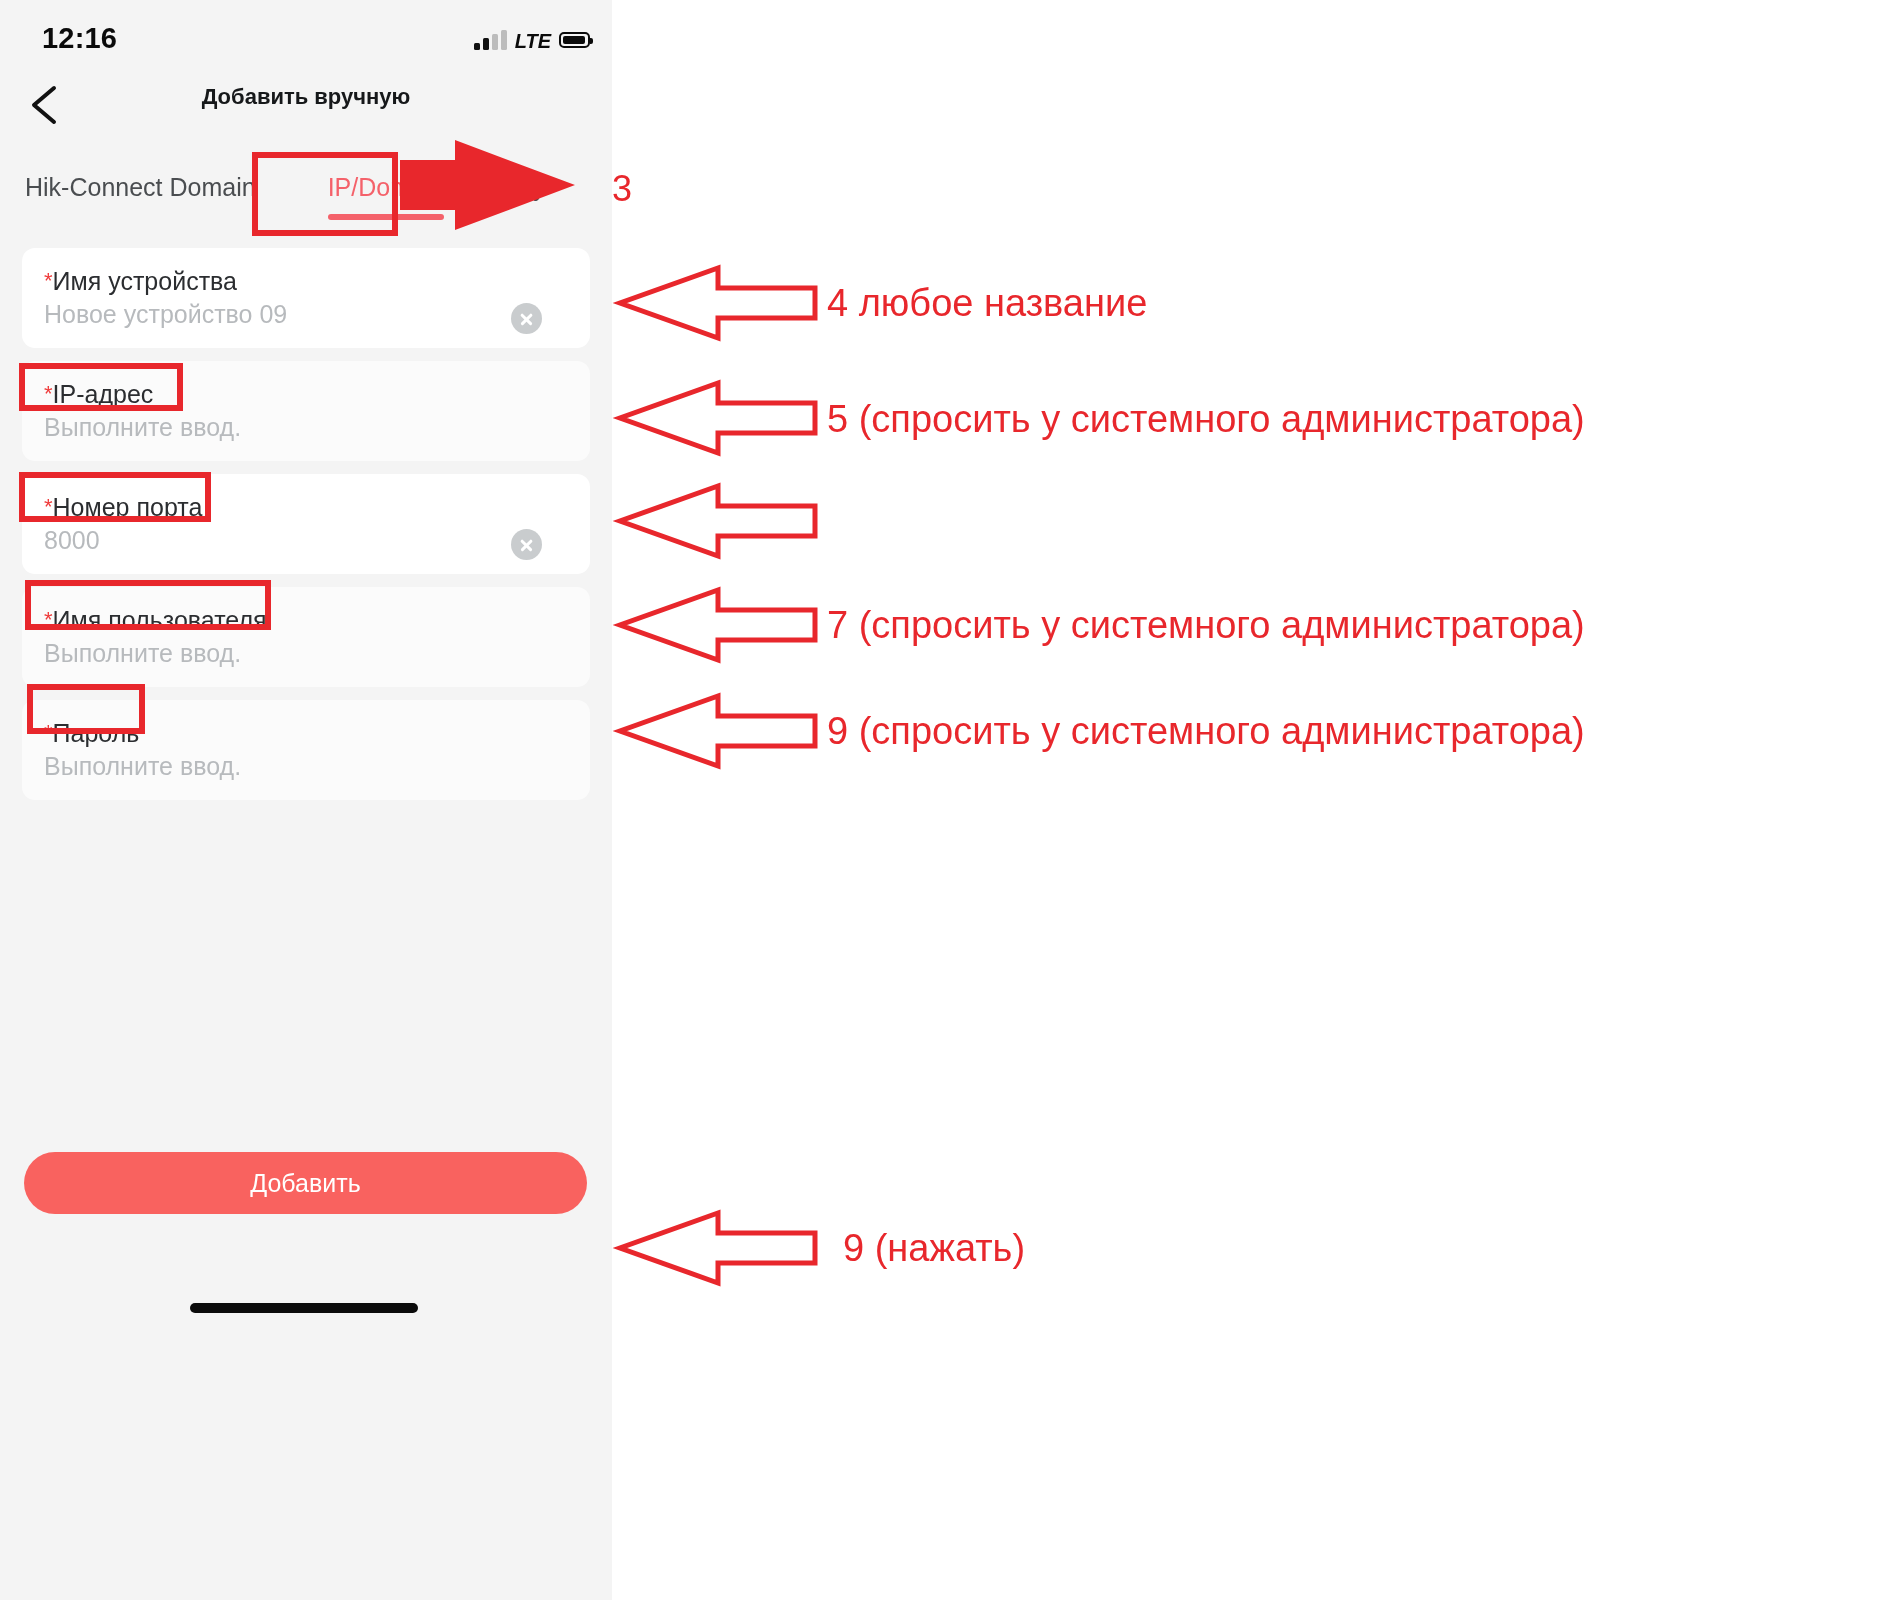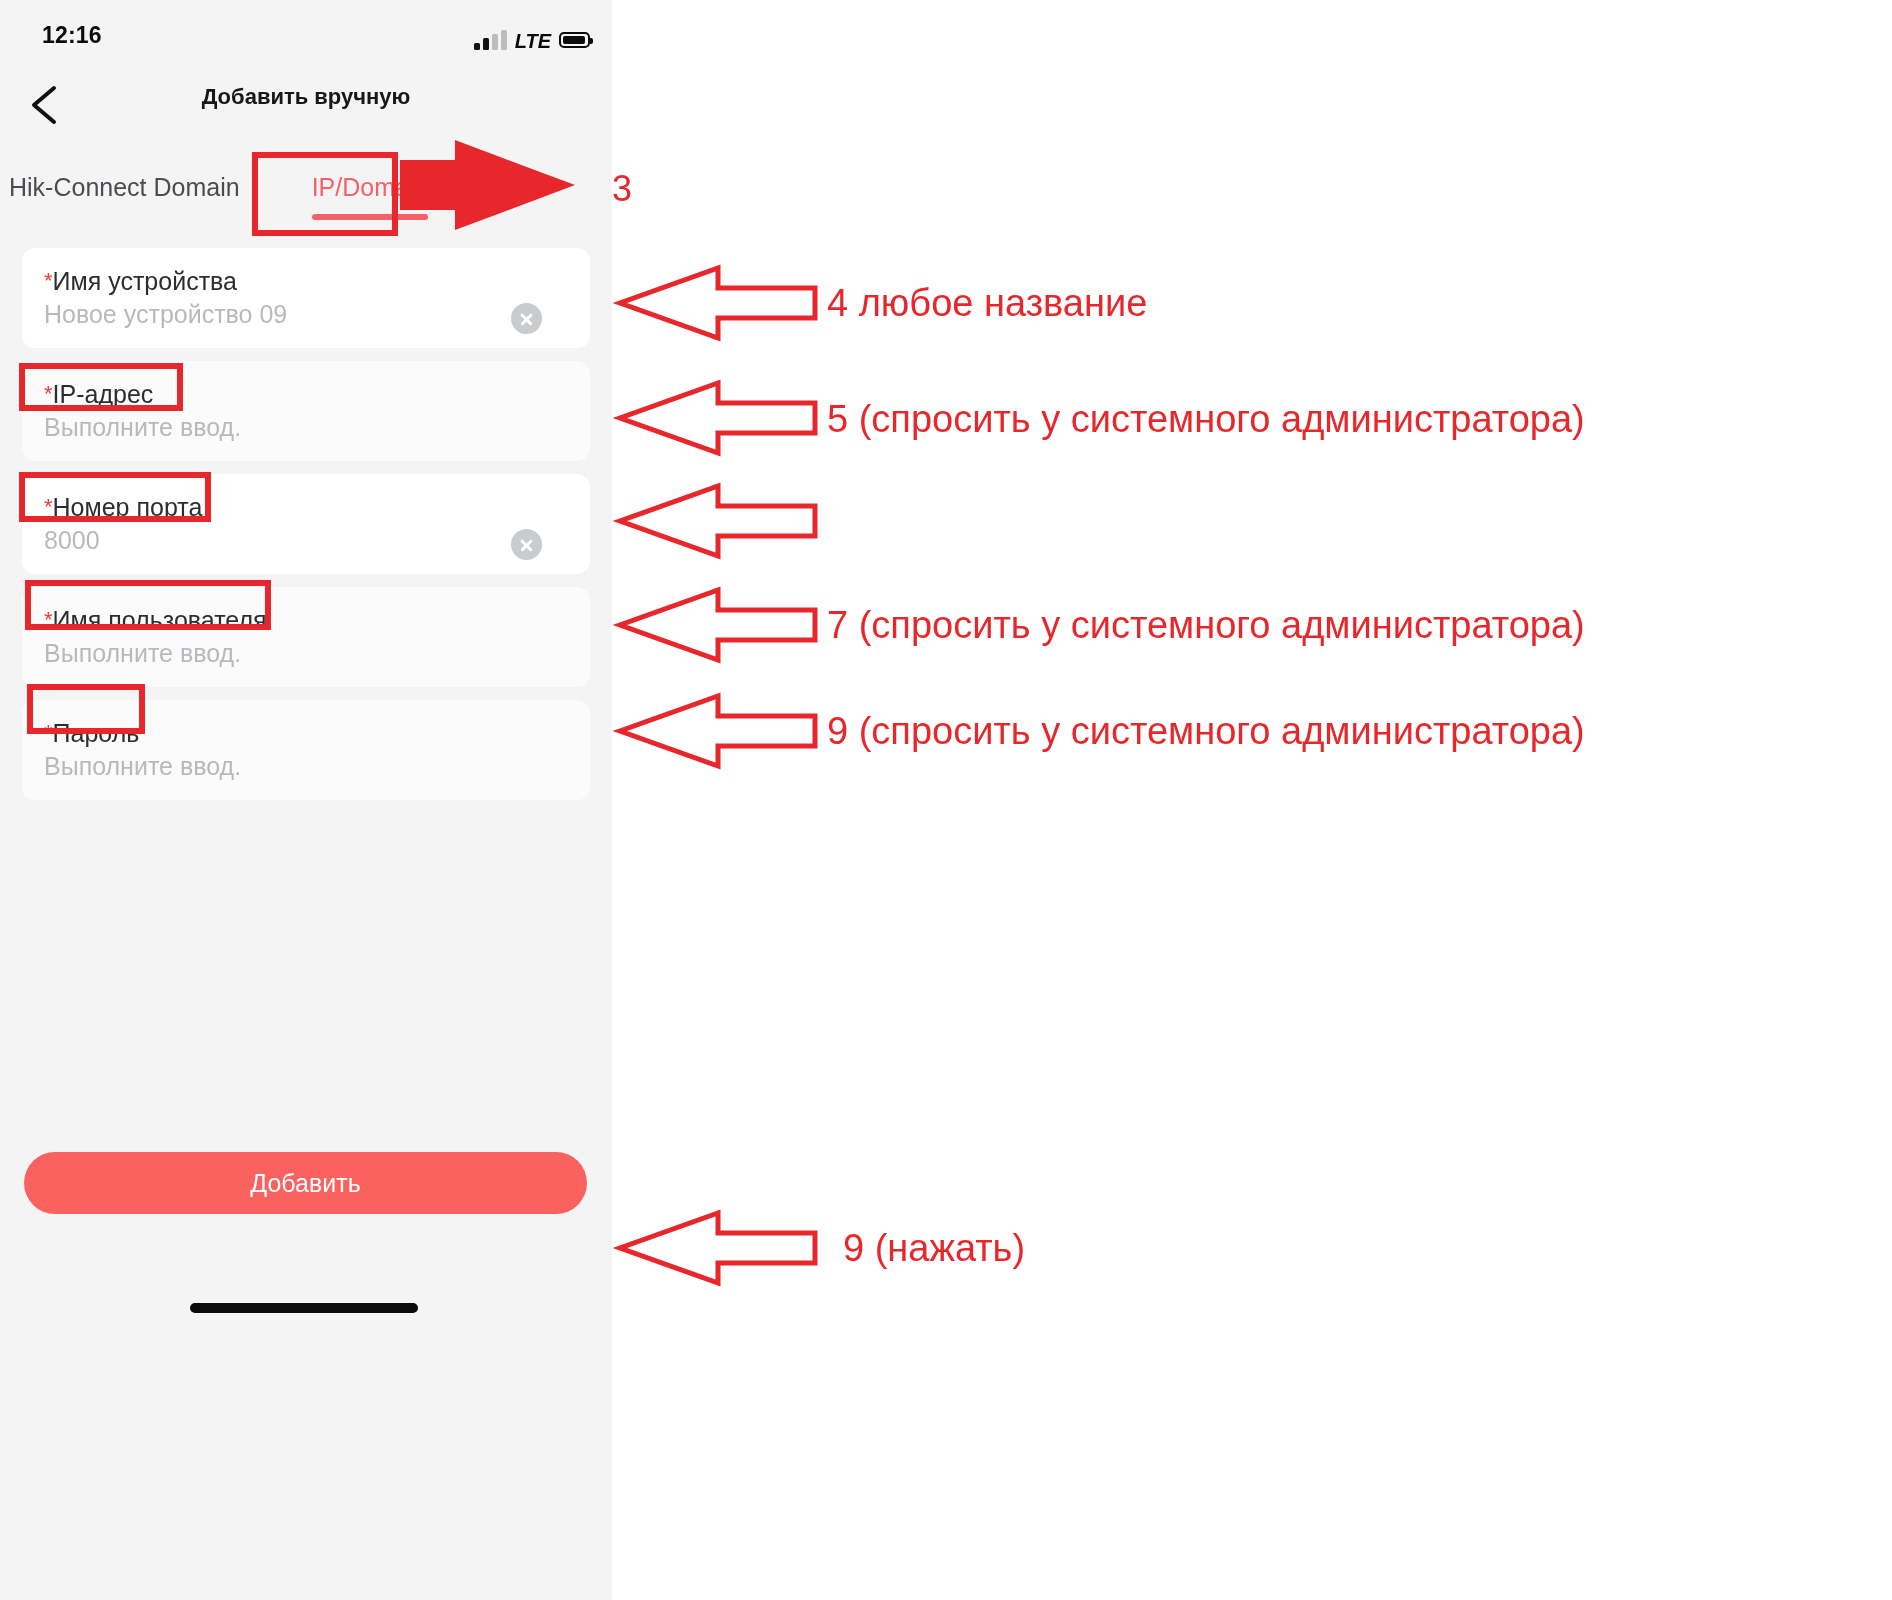--- a/index.html
+++ b/index.html
@@ -29,21 +29,21 @@
 
   
   .statusbar {
     position: absolute;
     left: 0; top: 0;
     width: 612px; height: 66px;
   }
   .status-time {
     position: absolute;
     left: 42px; top: 22px;
-    font-size: 23px;
+    font-size: 29px;
     font-weight: bold;
     color: #0b0b0b;
     letter-spacing: 0.2px;
   }
   .status-right {
     position: absolute;
     right: 22px; top: 24px;
     display: flex;
     align-items: flex-end;
     gap: 8px;
@@ -115,21 +115,21 @@
     color: #16181a;
   }
 
   
   .tabs {
     position: absolute;
     left: 0; top: 156px;
     width: 612px; height: 62px;
     display: flex;
     align-items: center;
-    padding-left: 9px;
+    padding-left: 25px;
     gap: 44px;
   }
   .tab {
     font-size: 25px;
     color: #4a4d50;
     white-space: nowrap;
     cursor: pointer;
     position: relative;
     padding: 0 14px;
   }

